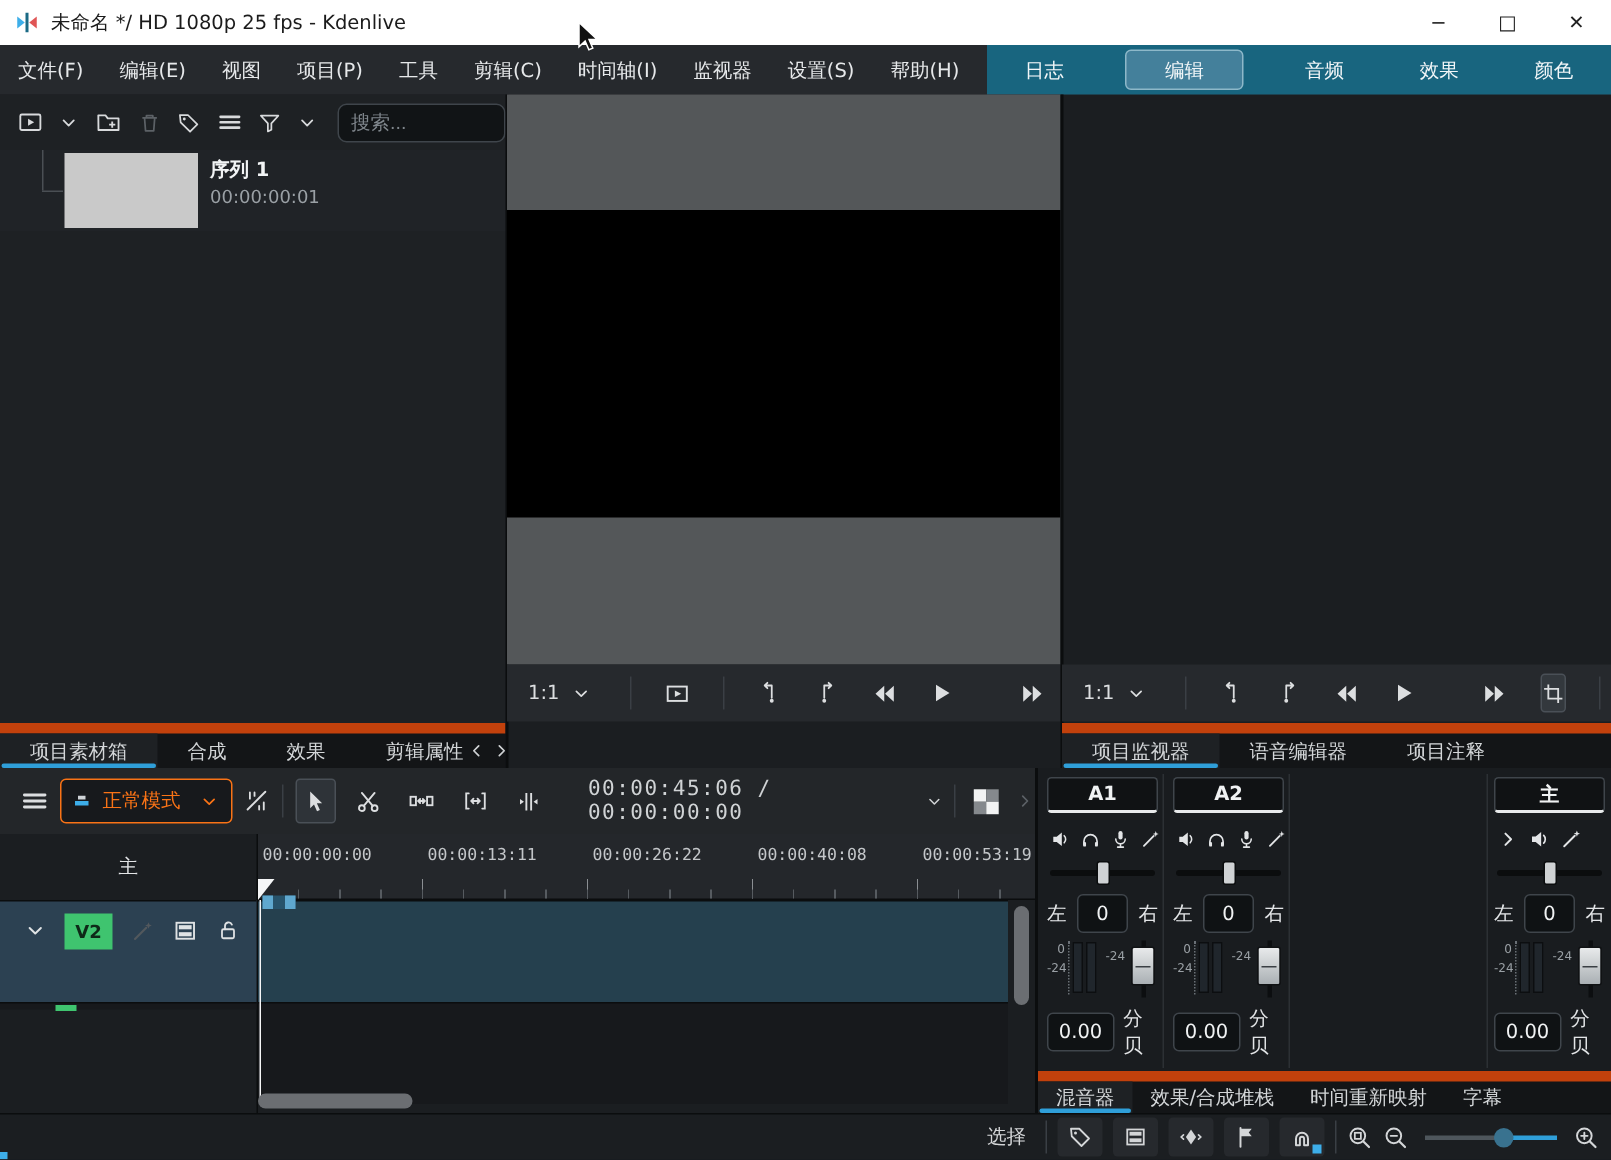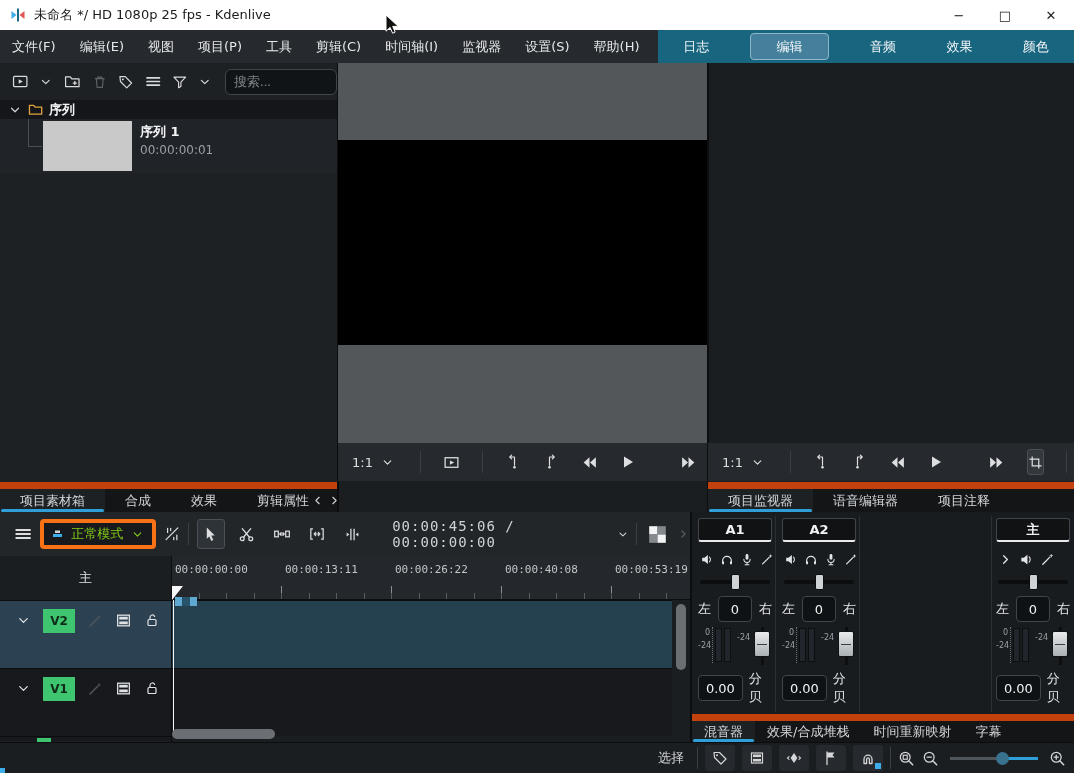--- a/index.html
+++ b/index.html
@@ -61,21 +61,21 @@
   .inpoint { position:absolute; left:2px; top:334px; width:34px; height:23px; background:#1b9e37; color:#fff; font-size:12px; display:flex; align-items:center; justify-content:center; }
   .mon-toolbar { position:absolute; left:0; right:0; top:380px; height:38px; background:#26292d; display:flex; align-items:center; gap:22px; padding:0 10px; color:#dcdee0; }
   .zoom-sel { display:flex; align-items:center; gap:8px; font-size:13px; padding:0 4px; }
   .tool-btn { width:26px; height:26px; display:flex; align-items:center; justify-content:center; border-radius:3px; }
   .tool-btn.boxed { background:#33383d; border:1px solid #4a5057; }
   .dim { color:#5c6166; }
 
   
   #timeline { position:absolute; left:0; top:512px; width:690px; height:230px; background:#1b1e21; }
   .tl-toolbar { position:absolute; left:0; top:0; width:100%; height:44px; background:#232629; display:flex; align-items:center; gap:8px; padding-left:14px; color:#dcdee0; }
-  .mode-dd { display:flex; align-items:center; gap:7px; width:124px; height:30px; background:#17191c; border:4px solid #f97316; border-radius:4px; padding:0 8px; font-size:13px; color:#84cc16; }
+  .mode-dd { display:flex; align-items:center; gap:7px; width:124px; height:30px; background:#17191c; border:1px solid #f97316; border-radius:4px; padding:0 8px; font-size:13px; color:#f97316; }
   .mode-dd .txt { flex:1; }
   .tl-btn { width:30px; height:30px; display:flex; align-items:center; justify-content:center; border-radius:3px; }
   .tl-btn.active { background:#2e3338; border:1px solid #4a5057; }
   .timecode { font-family:"DejaVu Sans Mono","Liberation Mono",monospace; font-size:14px; color:#d0d3d5; letter-spacing:1px; margin-left:18px; display:flex; align-items:center; gap:10px; }
   .checker-btn { width:26px; height:26px; display:flex; align-items:center; justify-content:center; }
 
   .tl-headercol { position:absolute; left:0; top:44px; width:172px; height:186px; border-right:1px solid #0b0d0e; }
   .tl-master { height:44px; display:flex; align-items:center; justify-content:center; font-size:13px; color:#e3e5e7; }
   .trackhead { display:flex; align-items:center; height:68px; padding-left:16px; gap:12px; border-top:1px solid #0b0d0e; align-items:flex-start; padding-top:8px; }
   .trackhead.sel { background:#2c4152; }
@@ -349,29 +349,20 @@
           <use href="#s-hamburger"></use>
         </svg>
       <svg class="i" width="16" height="16">
           <use href="#s-funnel"></use>
         </svg>
       <svg class="i" width="14" height="14">
           <use href="#s-chev-down"></use>
         </svg>
       <input class="search" placeholder="搜索..." style="">
     </div>
-    <div class="bin-folder-row">
-      <svg class="i" width="14" height="14" style="color:#cfd2d4">
-          <use href="#s-chev-down"></use>
-        </svg>
-      <svg class="i" width="15" height="15" style="color:#e0a33d">
-          <use href="#s-folder"></use>
-        </svg>
-      <span class="lbl">序列</span>
-    </div>
     <div class="bin-item-row">
       <div class="treeline-v"></div>
       <div class="treeline-h"></div>
       <div class="bin-thumb"></div>
       <div class="bin-item-text">
         <div class="bin-item-name">序列 1</div>
         <div class="bin-item-dur">00:00:00:01</div>
       </div>
     </div>
     <div class="tabbar">
@@ -561,35 +552,20 @@
         </svg>
     </div>
 
     <div class="tl-headercol">
       <div class="tl-master">主</div>
       <div class="trackhead sel">
         <svg class="i" width="15" height="15" style="margin-top:4px">
             <use href="#s-chev-down"></use>
           </svg>
         <div class="tbadge">V2</div>
-        <svg class="i" width="16" height="16" style="color:#53585d;margin-top:4px">
-            <use href="#s-wand"></use>
-          </svg>
-        <svg class="i" width="17" height="17" style="margin-top:3px">
-            <use href="#s-film"></use>
-          </svg>
-        <svg class="i" width="16" height="16" style="margin-top:3px">
-            <use href="#s-lock-open"></use>
-          </svg>
-      </div>
-      <div class="trackhead plain">
-        <svg class="i" width="15" height="15" style="margin-top:4px">
-            <use href="#s-chev-down"></use>
-          </svg>
-        <div class="tbadge">V1</div>
         <svg class="i" width="16" height="16" style="color:#53585d;margin-top:4px">
             <use href="#s-wand"></use>
           </svg>
         <svg class="i" width="17" height="17" style="margin-top:3px">
             <use href="#s-film"></use>
           </svg>
         <svg class="i" width="16" height="16" style="margin-top:3px">
             <use href="#s-lock-open"></use>
           </svg>
       </div>

